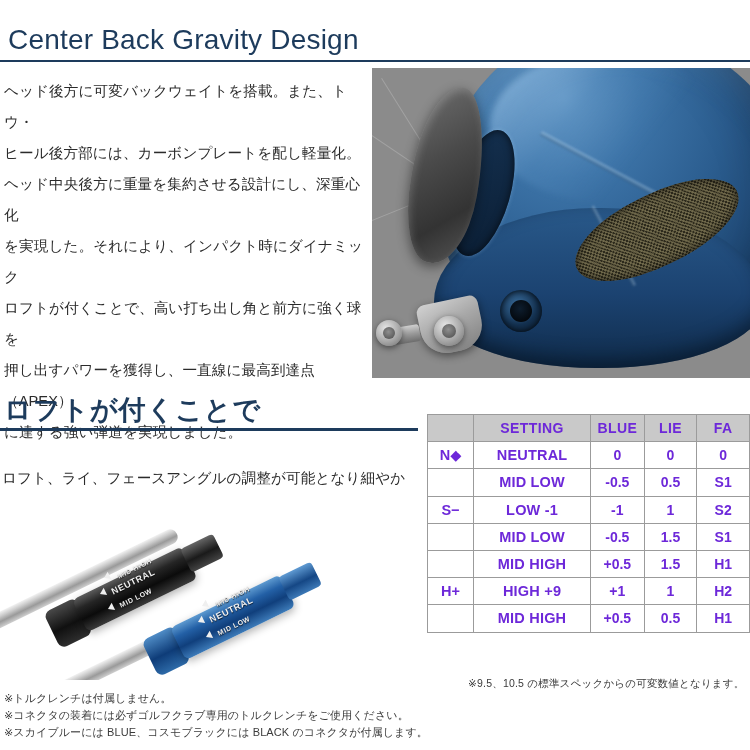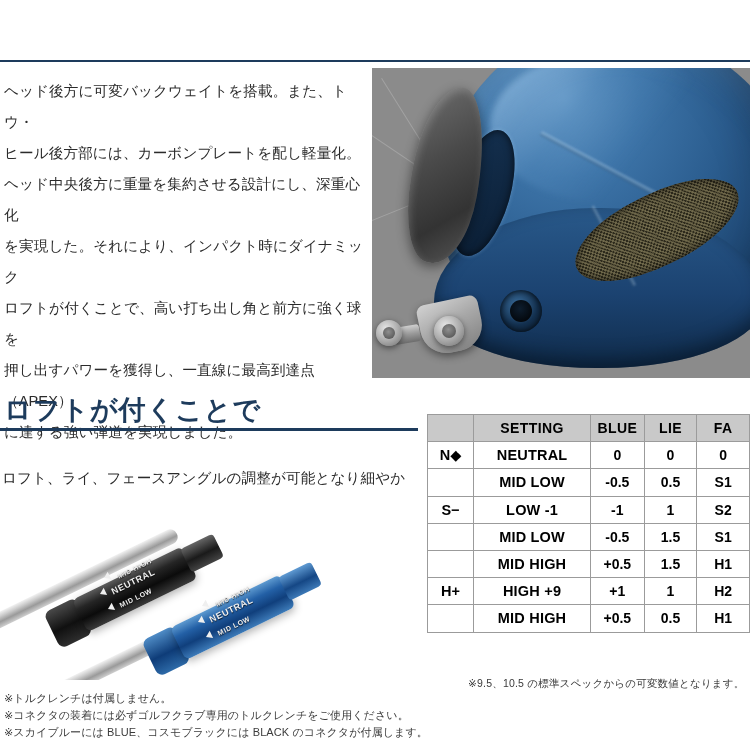--- a/index.html
+++ b/index.html
@@ -158,21 +158,21 @@
     border-bottom:4px solid transparent;
     border-right:6px solid #efefef;
     transform-origin:0 50%;
   }
 
   
   .spec{
     position:absolute;
     border-collapse:collapse;
     font-size:14px;
-    color:#000000;
+    color:#6d28d9;
   }
   .spec th,.spec td{
     border:1px solid #9b9b9b;
     text-align:center;
     font-weight:700;
     padding:0;
     height:26.2px;
     line-height:26.2px;
     white-space:nowrap;
   }
@@ -202,20 +202,21 @@
     line-height:17px;
     letter-spacing:.1px;
     white-space:pre-line;
   }
 </style>
 </head>
 <body>
 
 <div id="page">
 
+  <div class="h-title" style="left:8px;top:24px;">Center Back Gravity Design</div>
 
   <div class="rule" style="left:0px;top:60px;width:750px;height:2px;"></div>
 
   <div class="body-jp" style="left:4px;top:76px;width:360px;">ヘッド後方に可変バックウェイトを搭載。また、トウ・
 ヒール後方部には、カーボンプレートを配し軽量化。
 ヘッド中央後方に重量を集約させる設計にし、深重心化
 を実現した。それにより、インパクト時にダイナミック
 ロフトが付くことで、高い打ち出し角と前方に強く球を
 押し出すパワーを獲得し、一直線に最高到達点（APEX）
 に達する強い弾道を実現しました。</div>

